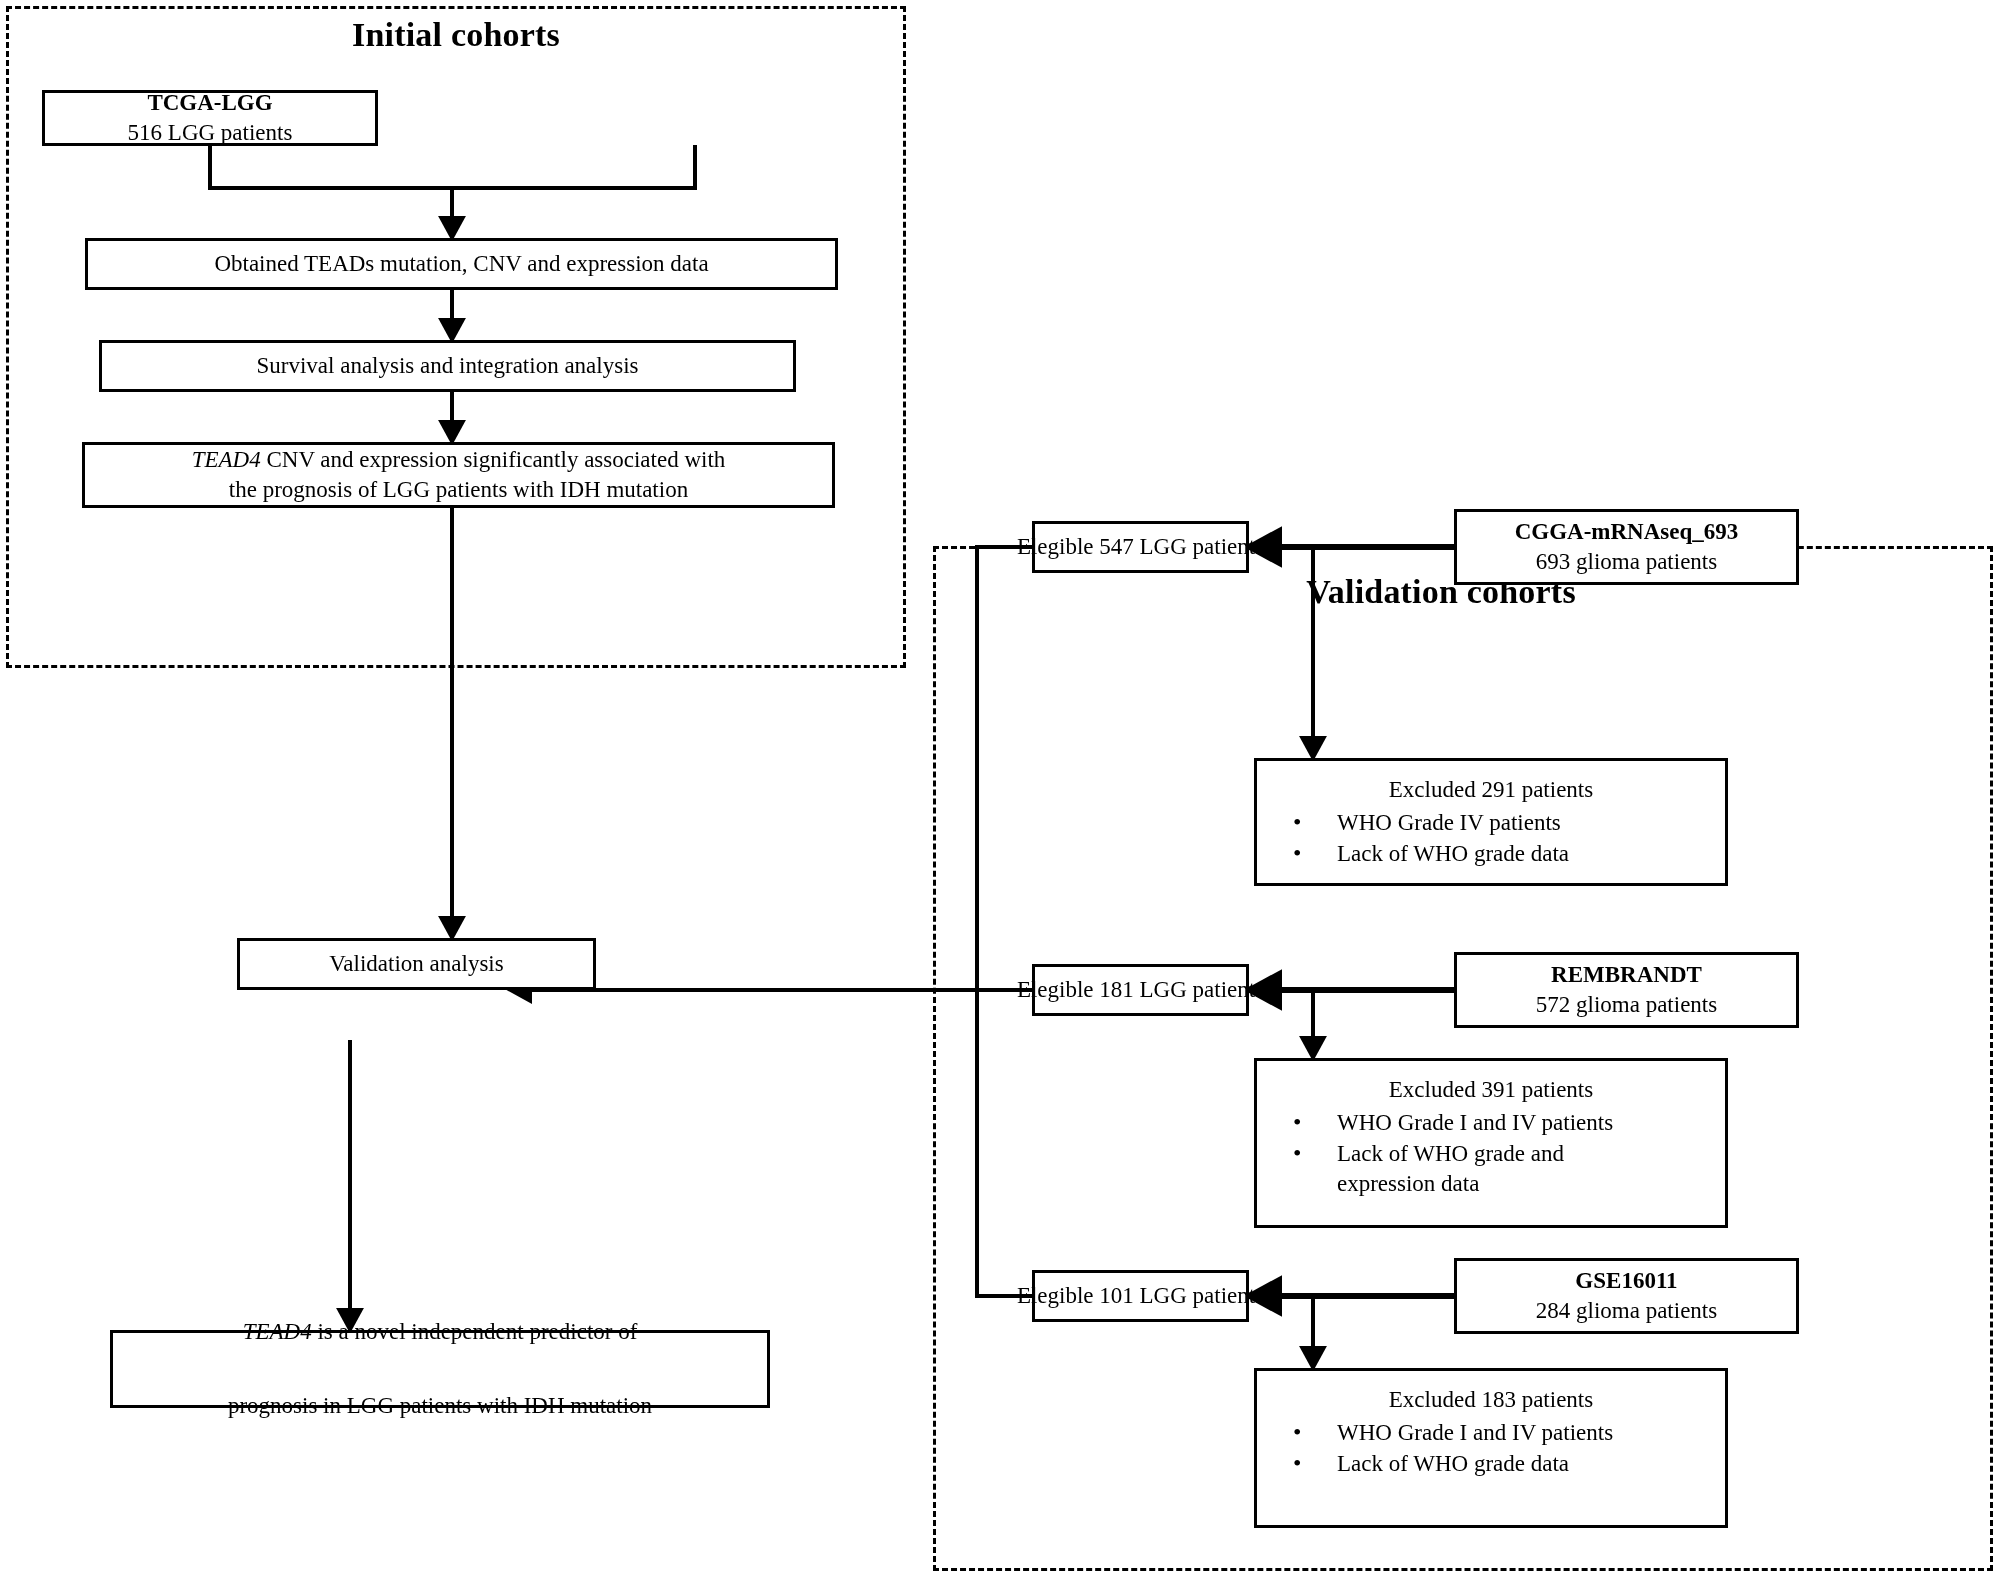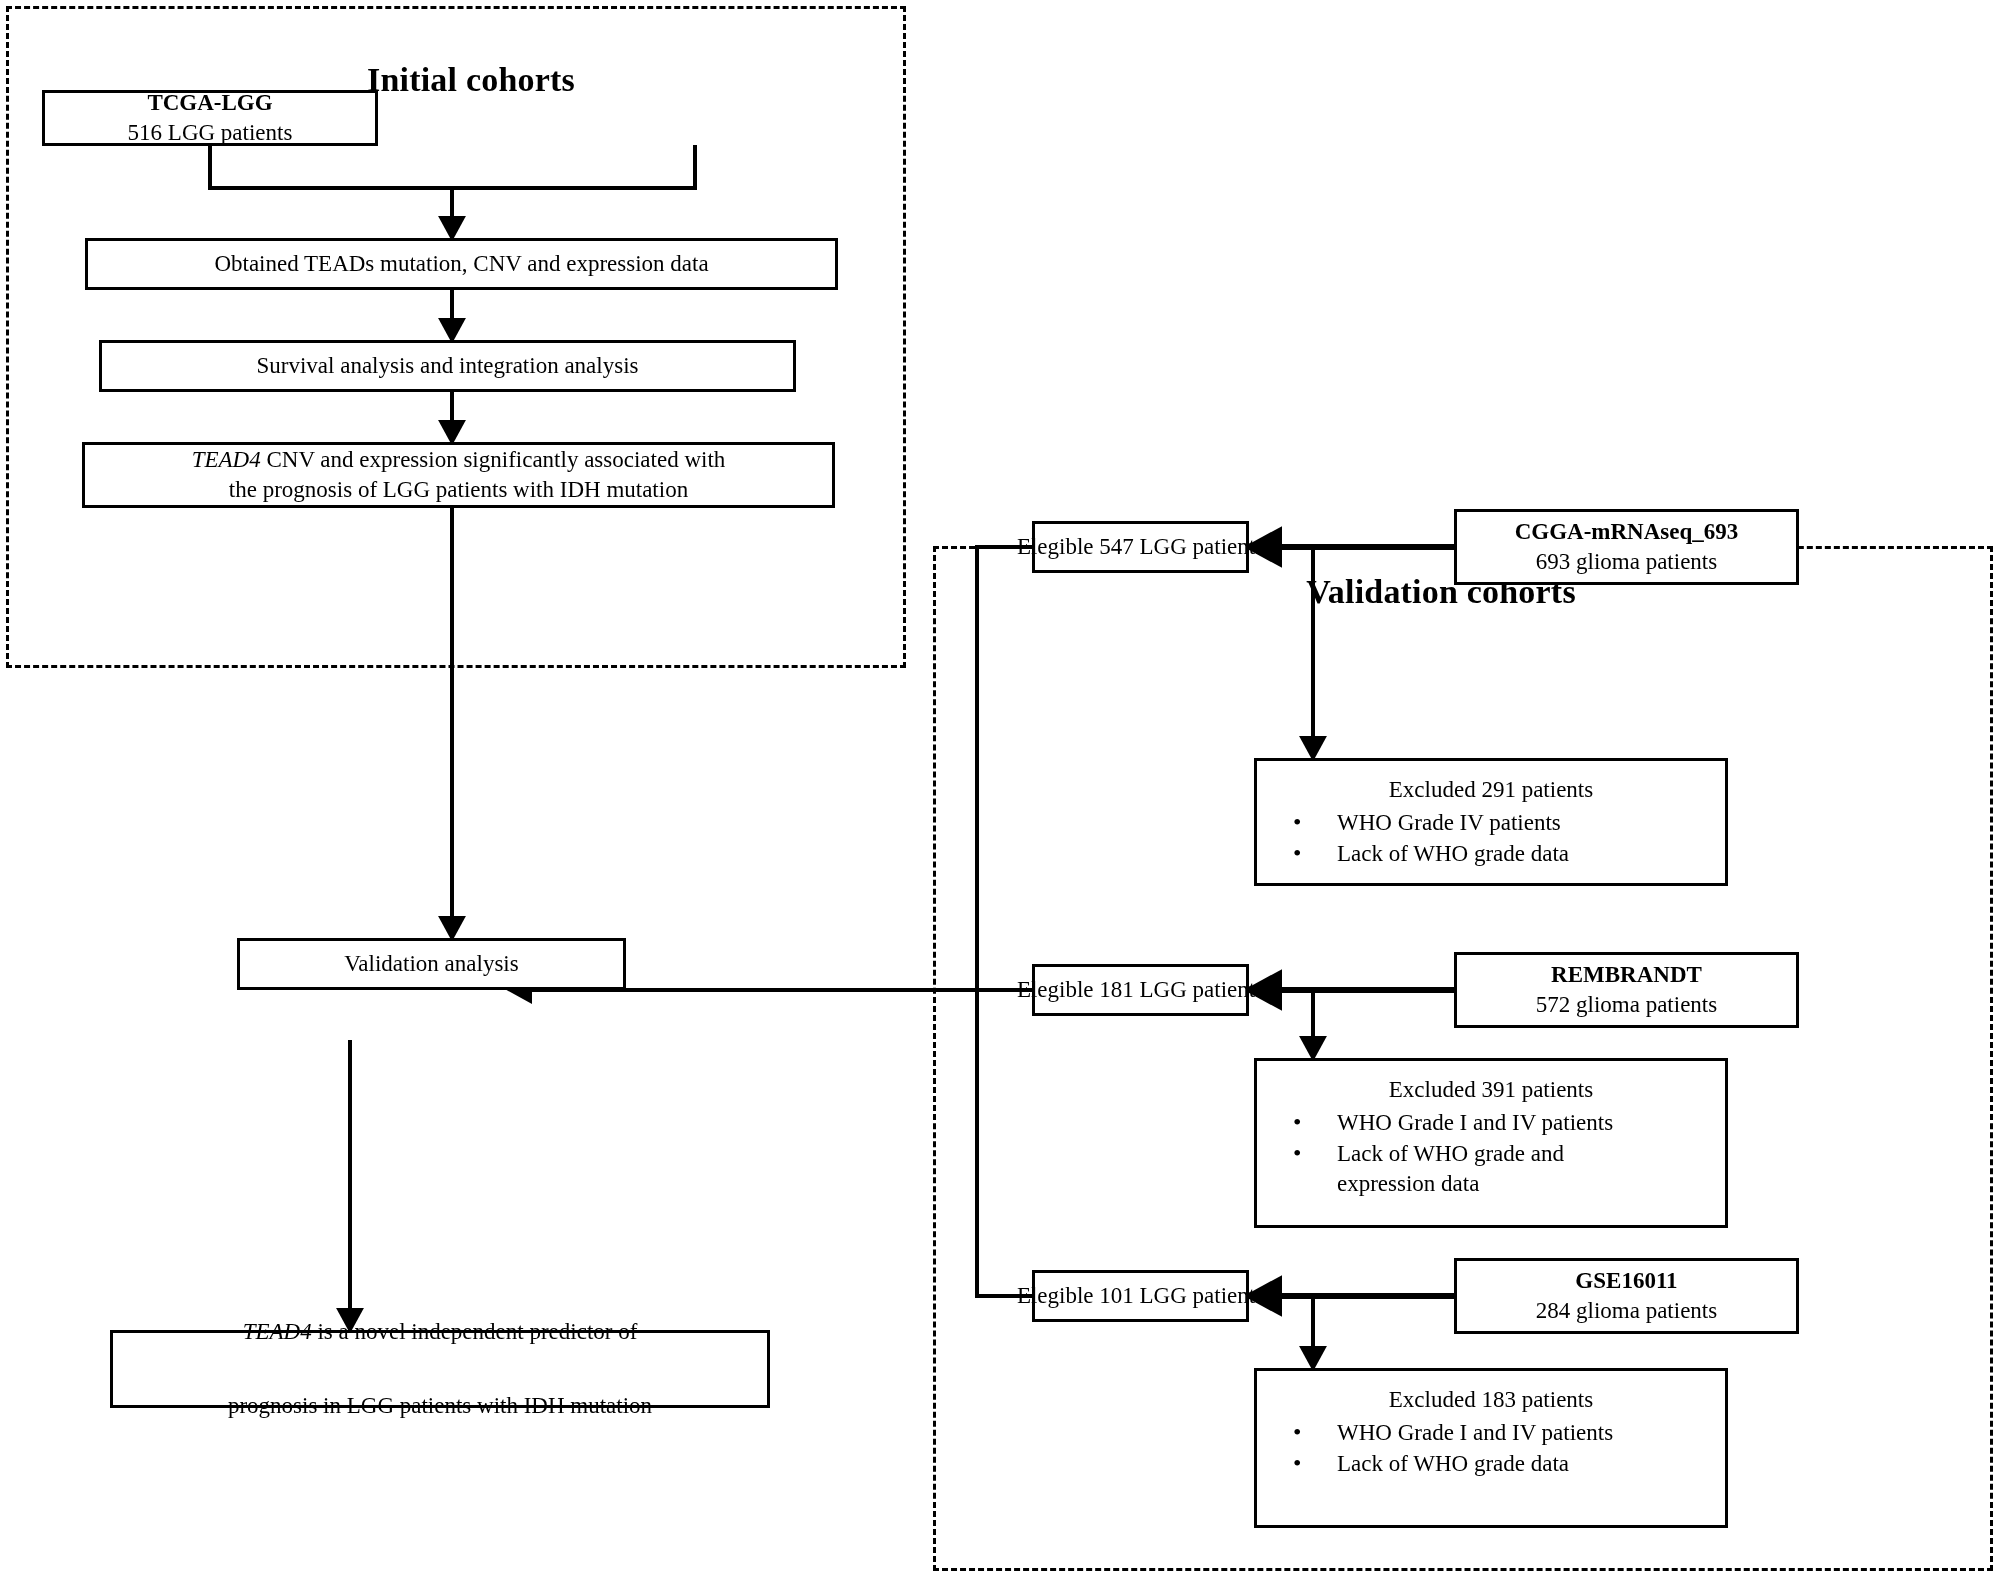--- a/index.html
+++ b/index.html
@@ -73,21 +73,21 @@
   #wires{position:absolute;left:0;top:0;width:2000px;height:1577px;z-index:2;}
 </style>
 </head>
 <body>
 
 <div id="stage">
 
   <div class="region" style="left:6px;top:6px;width:900px;height:662px;"></div>
   <div class="region" style="left:933px;top:546px;width:1060px;height:1025px;"></div>
 
-  <div class="region-title" style="left:21px;top:16px;width:900px;margin-top:45px;">Initial cohorts</div>
+  <div class="region-title" style="left:6px;top:16px;width:900px;">Initial cohorts</div>
   <div class="region-title" style="left:911px;top:573px;width:1060px;">Validation cohorts</div>
 
   <svg id="wires" viewBox="0 0 2000 1577" xmlns="http://www.w3.org/2000/svg">
     <defs>
       <marker id="ah" viewBox="0 0 12 12" refX="9.5" refY="6" markerWidth="7" markerHeight="7" orient="auto-start-reverse">
         <path d="M0,0 L11,6 L0,12 z" fill="#000"></path>
       </marker>
     </defs>
     <g fill="none" stroke="#000" stroke-width="4">
 
@@ -129,21 +129,21 @@
 
   <div class="box" style="left:99px;top:340px;width:697px;height:52px;">
     <span class="ln">Survival  analysis  and integration  analysis</span>
   </div>
 
   <div class="box" style="left:82px;top:442px;width:753px;height:66px;">
     <span class="ln"><i class="ital">TEAD4</i><span> CNV and expression significantly  associated with</span></span>
     <span class="ln">the prognosis of LGG patients  with  IDH mutation</span>
   </div>
 
-  <div class="box" style="left:237px;top:938px;width:389px;height:52px;">
+  <div class="box" style="left:237px;top:938px;width:359px;height:52px;">
     <span class="ln">Validation  analysis</span>
   </div>
 
   <div class="box" style="left:110px;top:1330px;width:660px;height:78px;gap:44px;">
     <span class="ln"><i class="ital">TEAD4</i><span> is a novel independent predictor of</span></span>
     <span class="ln">prognosis in LGG patients  with  IDH mutation</span>
   </div>
 
   <div class="box" style="left:1032px;top:521px;width:217px;height:52px;">
     <span class="ln">Elegible  547 LGG patients</span>

